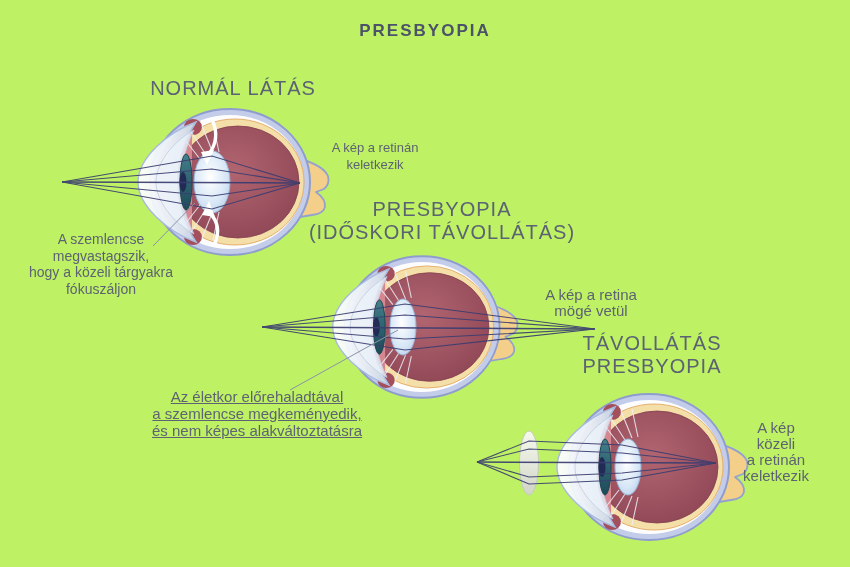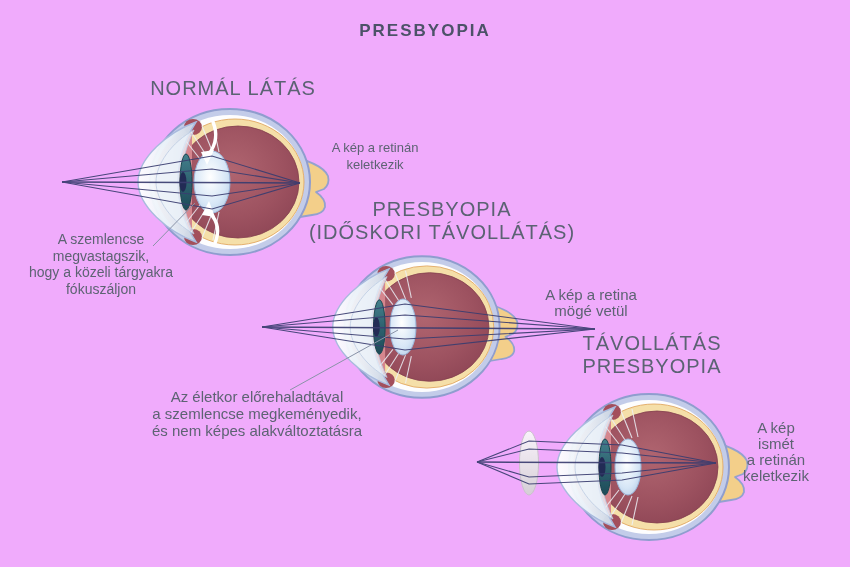--- a/index.html
+++ b/index.html
@@ -1,19 +1,19 @@
 <!DOCTYPE html>
 <html><head>
 <meta charset="utf-8">
 <style>
   html,body{margin:0;padding:0;background:#ffffff;}
   .canvas{
     position:relative;
     width:850px;height:567px;
-    background:#f0abfc;
+    background:#bef264;
     font-family:"Liberation Sans", sans-serif;
     overflow:hidden;
   }
   svg.art{position:absolute;left:0;top:0;}
   .label{
     position:absolute;
     transform:translateX(-50%);
     text-align:center;
     white-space:pre-line;
     color:#5d6373;
@@ -33,21 +33,21 @@
     font-size:14px;
     line-height:16.5px;
     color:#5d6373;
   }
   #h-normal{top:77px;left:233px;}
   #h-presby{top:198px;left:442px;}
   #h-corr{top:332px;left:652px;}
   #n-normal-right{top:139px;left:375px;font-size:13px;line-height:17px;}
   #n-normal-left{top:231px;left:101px;}
   #n-presby-right{top:287px;left:591px;font-size:15px;line-height:16px;text-align:center;}
-  #n-presby-bottom{top:388px;left:257px;font-size:15px;line-height:17px;}
+  #n-presby-bottom{top:388px;left:257px;font-size:15px;line-height:17px;text-decoration:underline;}
   #n-corr-right{top:420px;left:776px;font-size:15px;line-height:16px;}
 </style>
 </head>
 <body>
 
 <div class="canvas">
 
   <svg class="art" width="850" height="567" viewBox="0 0 850 567">
     <defs>
       <radialGradient id="gVit" cx="45%" cy="40%" r="70%">
@@ -185,17 +185,17 @@
   <div class="label heading" id="h-presby">PRESBYOPIA
 (IDŐSKORI TÁVOLLÁTÁS)</div>
   <div class="label note" id="n-presby-right">A kép a retina
 mögé vetül</div>
   <div class="label note" id="n-presby-bottom">Az életkor előrehaladtával
 a szemlencse megkeményedik,
 és nem képes alakváltoztatásra</div>
 
   <div class="label heading" id="h-corr">TÁVOLLÁTÁS
 PRESBYOPIA</div>
-  <div class="label note" id="n-corr-right">A kép ismét
+  <div class="label note" id="n-corr-right">A kép közeli
 a retinán
 keletkezik</div>
 
 </div>
 
 </body></html>

